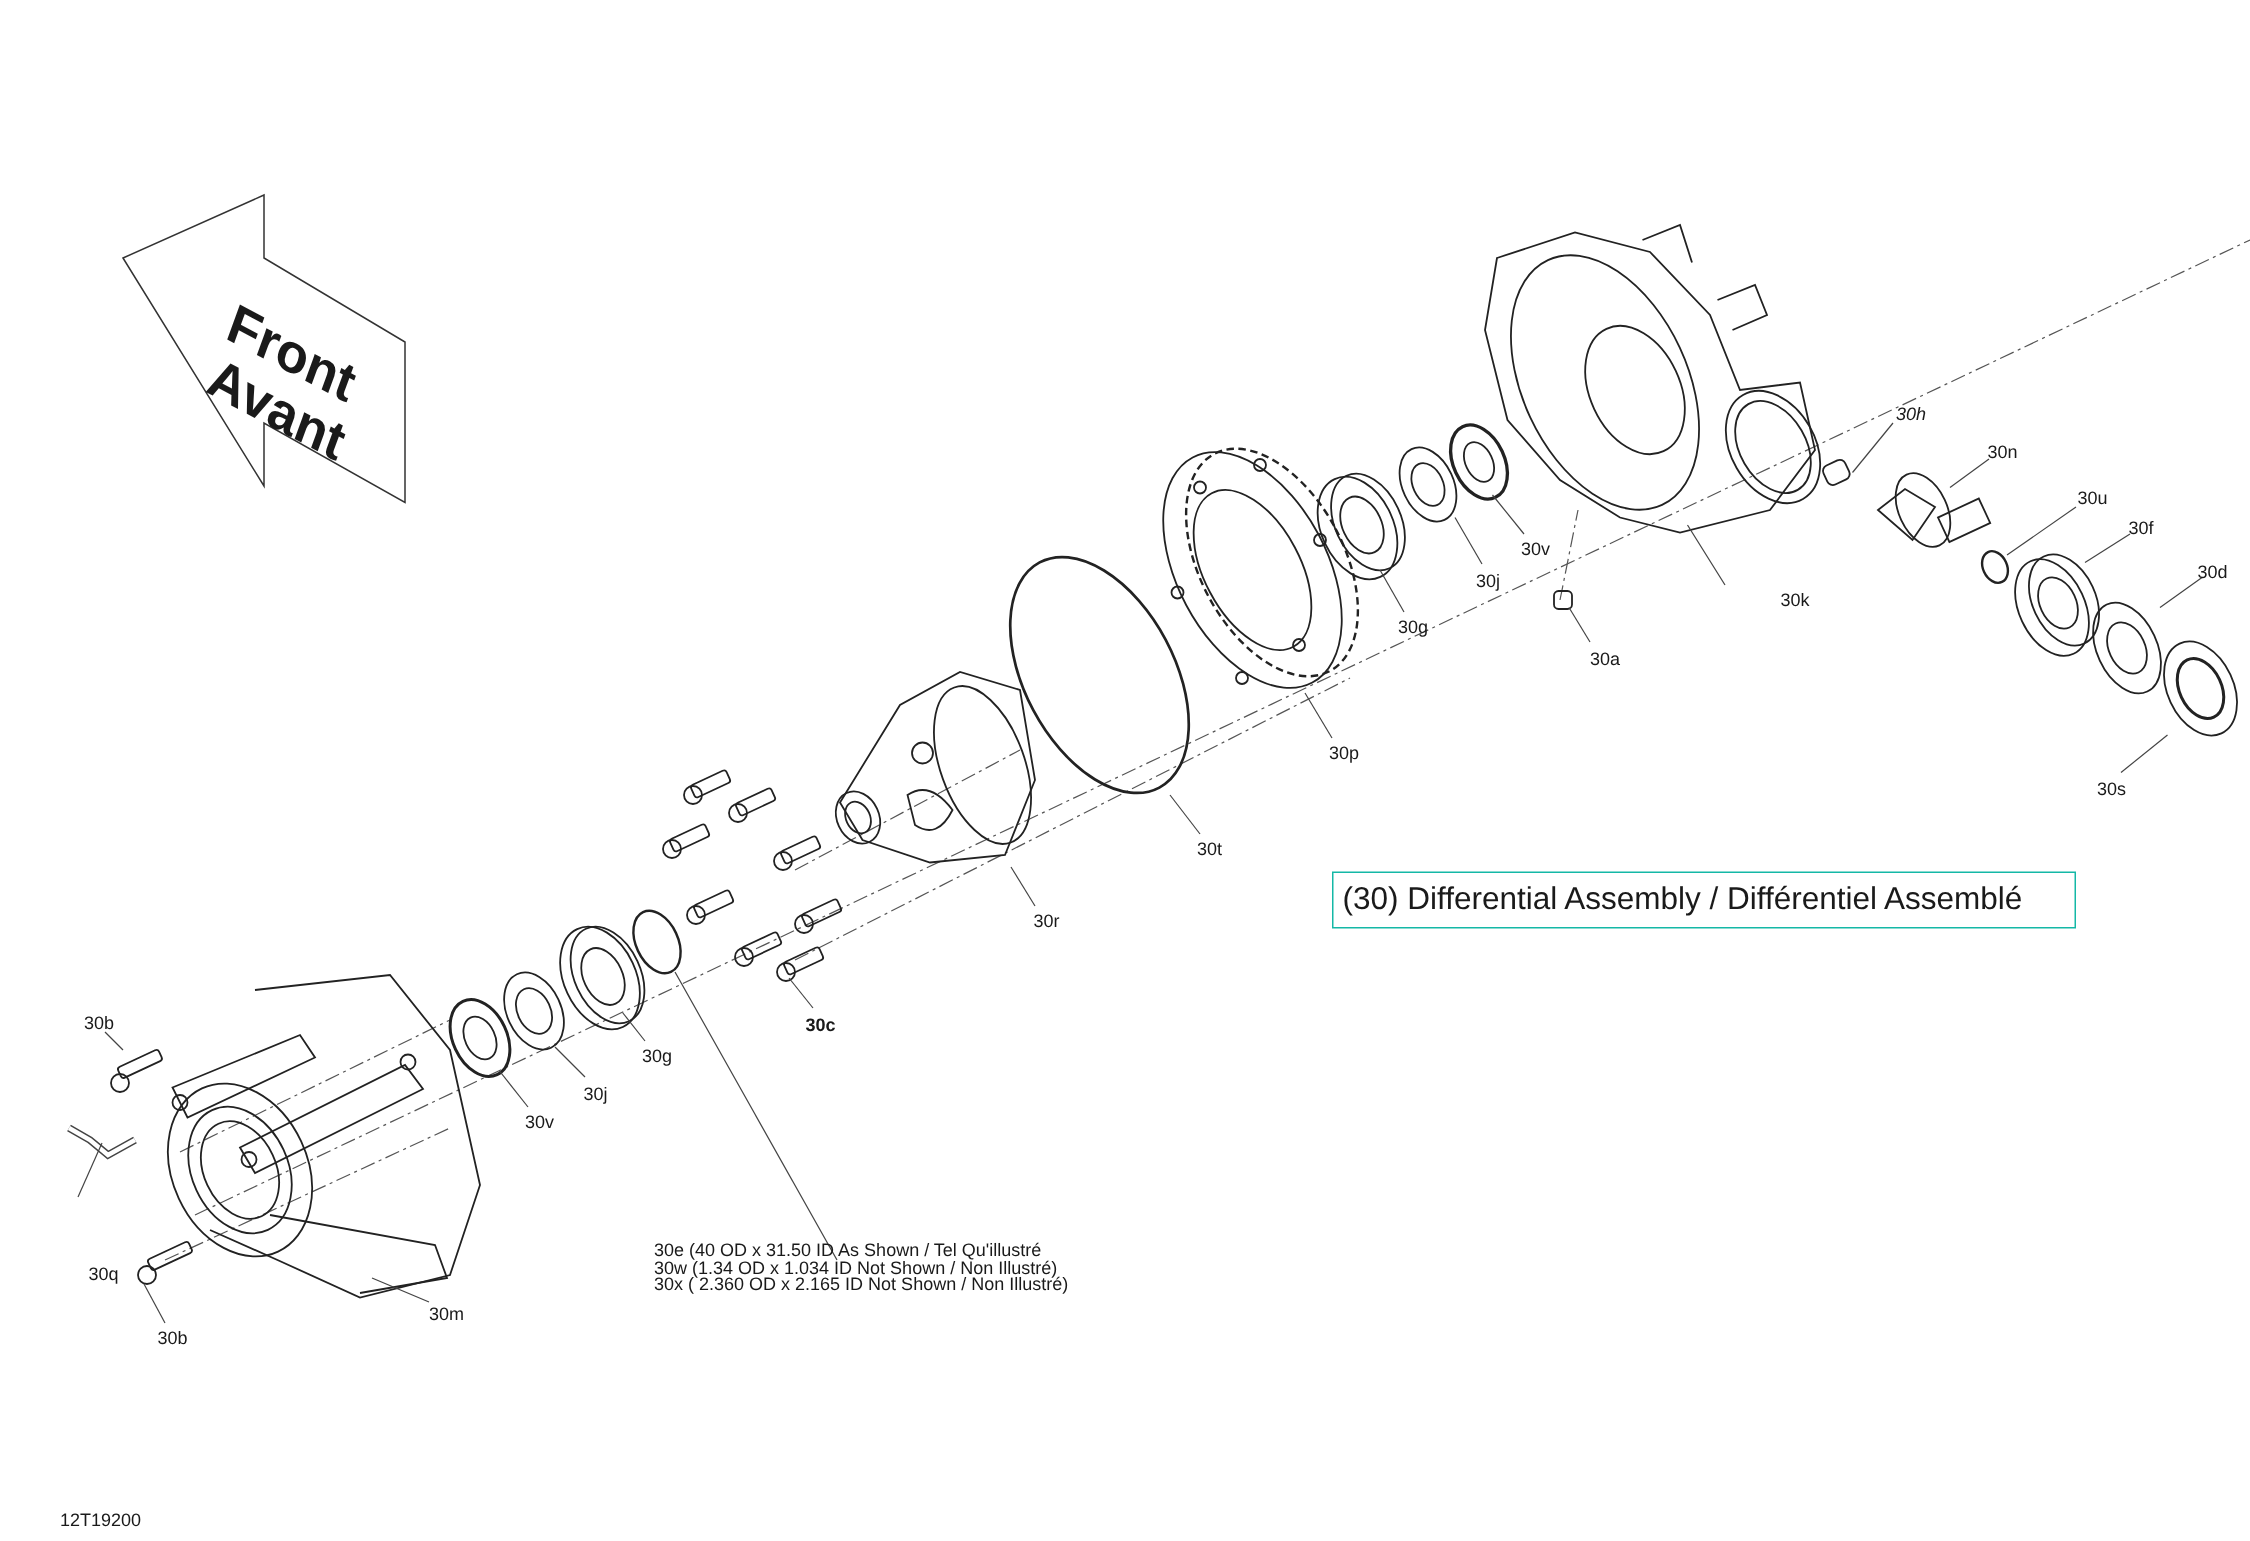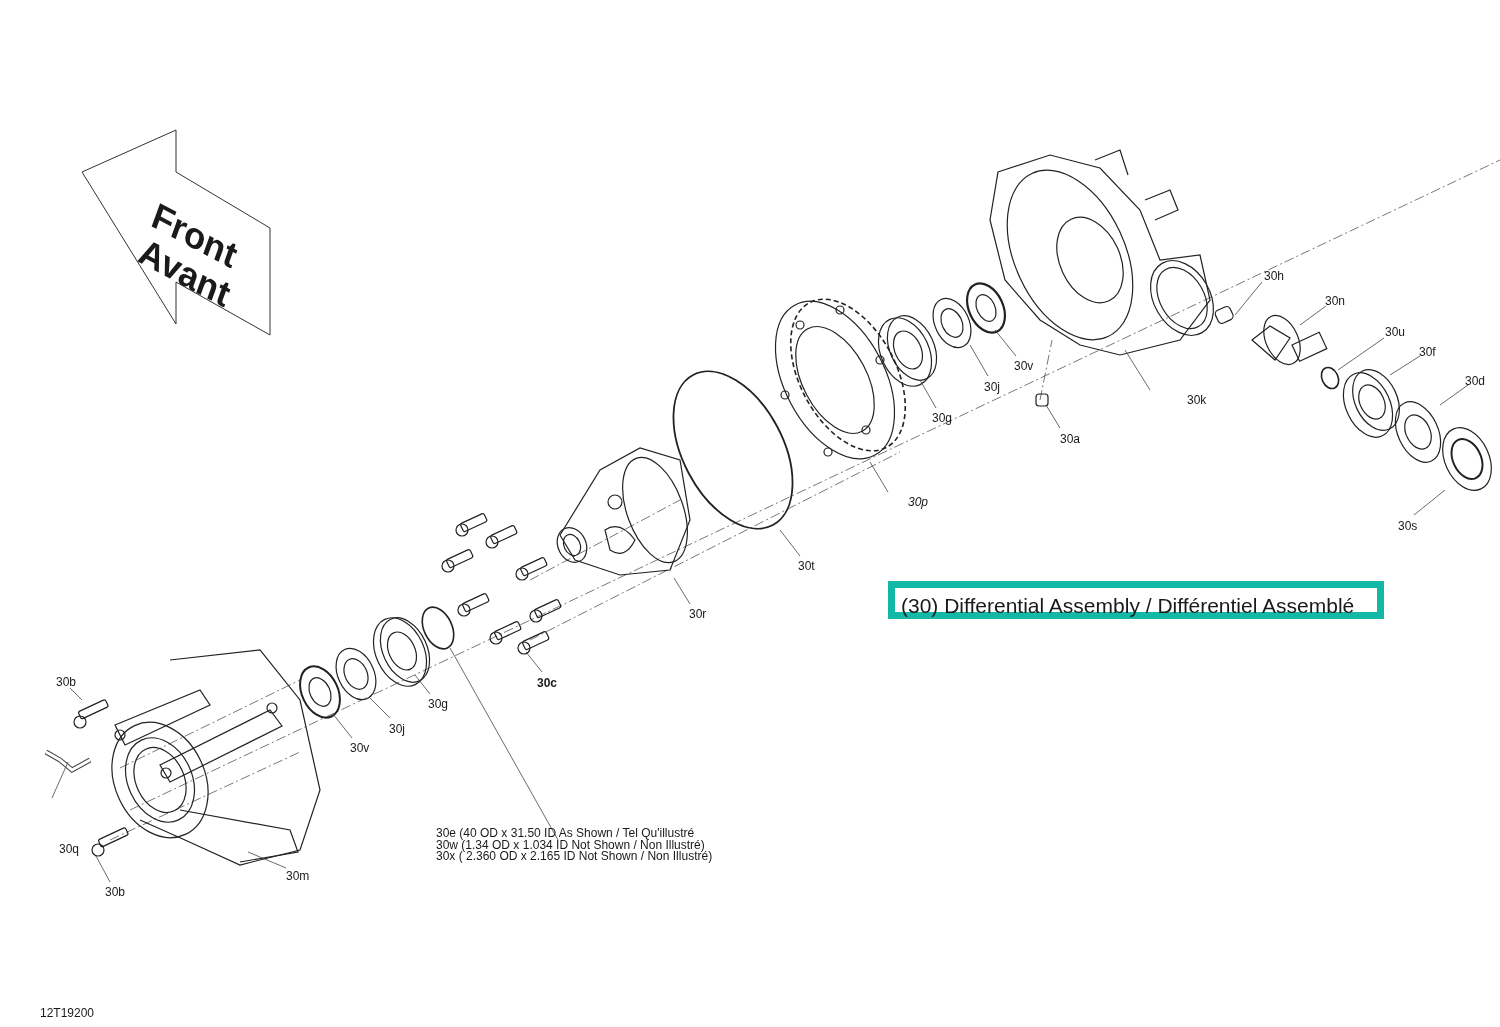--- a/index.html
+++ b/index.html
@@ -1,21 +1,21 @@
 <!DOCTYPE html>
 <html><head>
 <meta charset="utf-8">
 <style>
   html, body { margin: 0; padding: 0; background: #ffffff; }
   body { width: 1500px; height: 1027px; position: relative; overflow: hidden;
          font-family: "Liberation Sans", sans-serif; color: #1a1a1a; }
   svg.canvas { position: absolute; left: 0; top: 0; }
   .callout { position: absolute; font-size: 12px; line-height: 12px; white-space: nowrap; }
   .title-box { position: absolute; left: 888px; top: 581px; width: 496px; height: 38px;
-               border: 7px solid #14b8a6; box-sizing: border-box; font-size: 21px;
+               border: 1px solid #14b8a6; box-sizing: border-box; font-size: 21px;
                line-height: 36px; padding-left: 6px; white-space: nowrap; }
   .notes { position: absolute; left: 436px; top: 828px; font-size: 12px; line-height: 11.5px; }
   .notes div { white-space: nowrap; }
   .drawing-id { position: absolute; left: 40px; top: 1006px; font-size: 12px; }
   .front-label { position: absolute; left: 160px; top: 196px; font-size: 36px; font-weight: bold;
                  line-height: 38px; transform: rotate(20deg) skewY(8deg); transform-origin: left top; }
 </style>
 </head>
 <body>
 
@@ -230,27 +230,27 @@
 
 <div id="callouts">
     <span class="callout" style="left: 1060px; top: 433px;">30a</span>
     <span class="callout" style="left: 56px; top: 676px;">30b</span>
     <span class="callout" style="left: 105px; top: 886px;">30b</span>
     <span class="callout" style="left: 537px; top: 677px; font-weight: bold;">30c</span>
     <span class="callout" style="left: 1465px; top: 375px;">30d</span>
     <span class="callout" style="left: 1419px; top: 346px;">30f</span>
     <span class="callout" style="left: 932px; top: 412px;">30g</span>
     <span class="callout" style="left: 428px; top: 698px;">30g</span>
-    <span class="callout" style="left: 1264px; top: 270px;">30h</span>
+    <span class="callout" style="left: 1264px; top: 270px; font-style: italic;">30h</span>
     <span class="callout" style="left: 984px; top: 381px;">30j</span>
     <span class="callout" style="left: 389px; top: 723px;">30j</span>
     <span class="callout" style="left: 1148px; top: 394px; margin-left: 39px;">30k</span>
     <span class="callout" style="left: 286px; top: 870px;">30m</span>
     <span class="callout" style="left: 1325px; top: 295px;">30n</span>
-    <span class="callout" style="left: 908px; top: 496px; font-style: italic;">30p</span>
+    <span class="callout" style="left: 886px; top: 496px;">30p</span>
     <span class="callout" style="left: 59px; top: 803px; margin-top: 40px;">30q</span>
     <span class="callout" style="left: 689px; top: 608px;">30r</span>
     <span class="callout" style="left: 1398px; top: 520px;">30s</span>
     <span class="callout" style="left: 798px; top: 560px;">30t</span>
     <span class="callout" style="left: 1385px; top: 326px; text-align: right;">30u</span>
     <span class="callout" style="left: 1014px; top: 360px;">30v</span>
     <span class="callout" style="left: 350px; top: 742px;">30v</span>
   </div>
 
 <div class="title-box">

